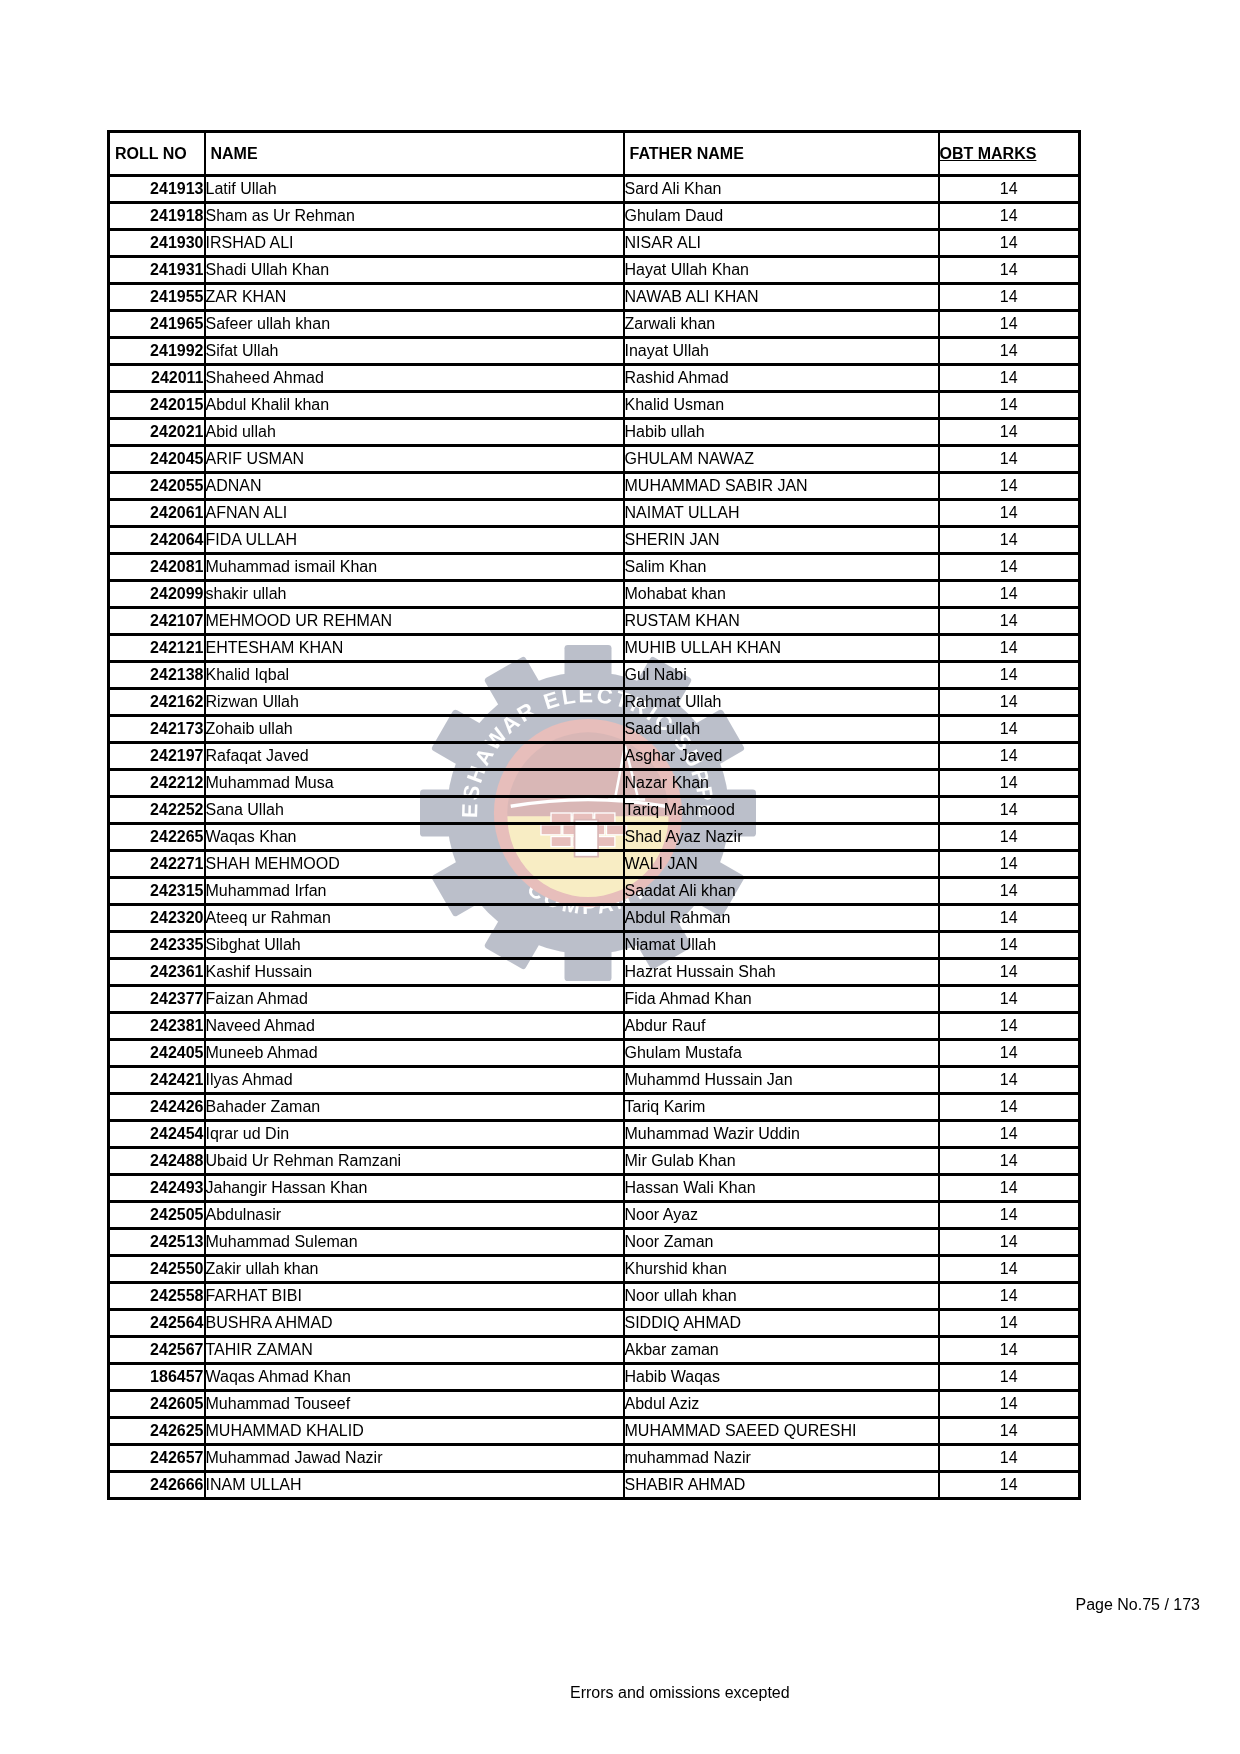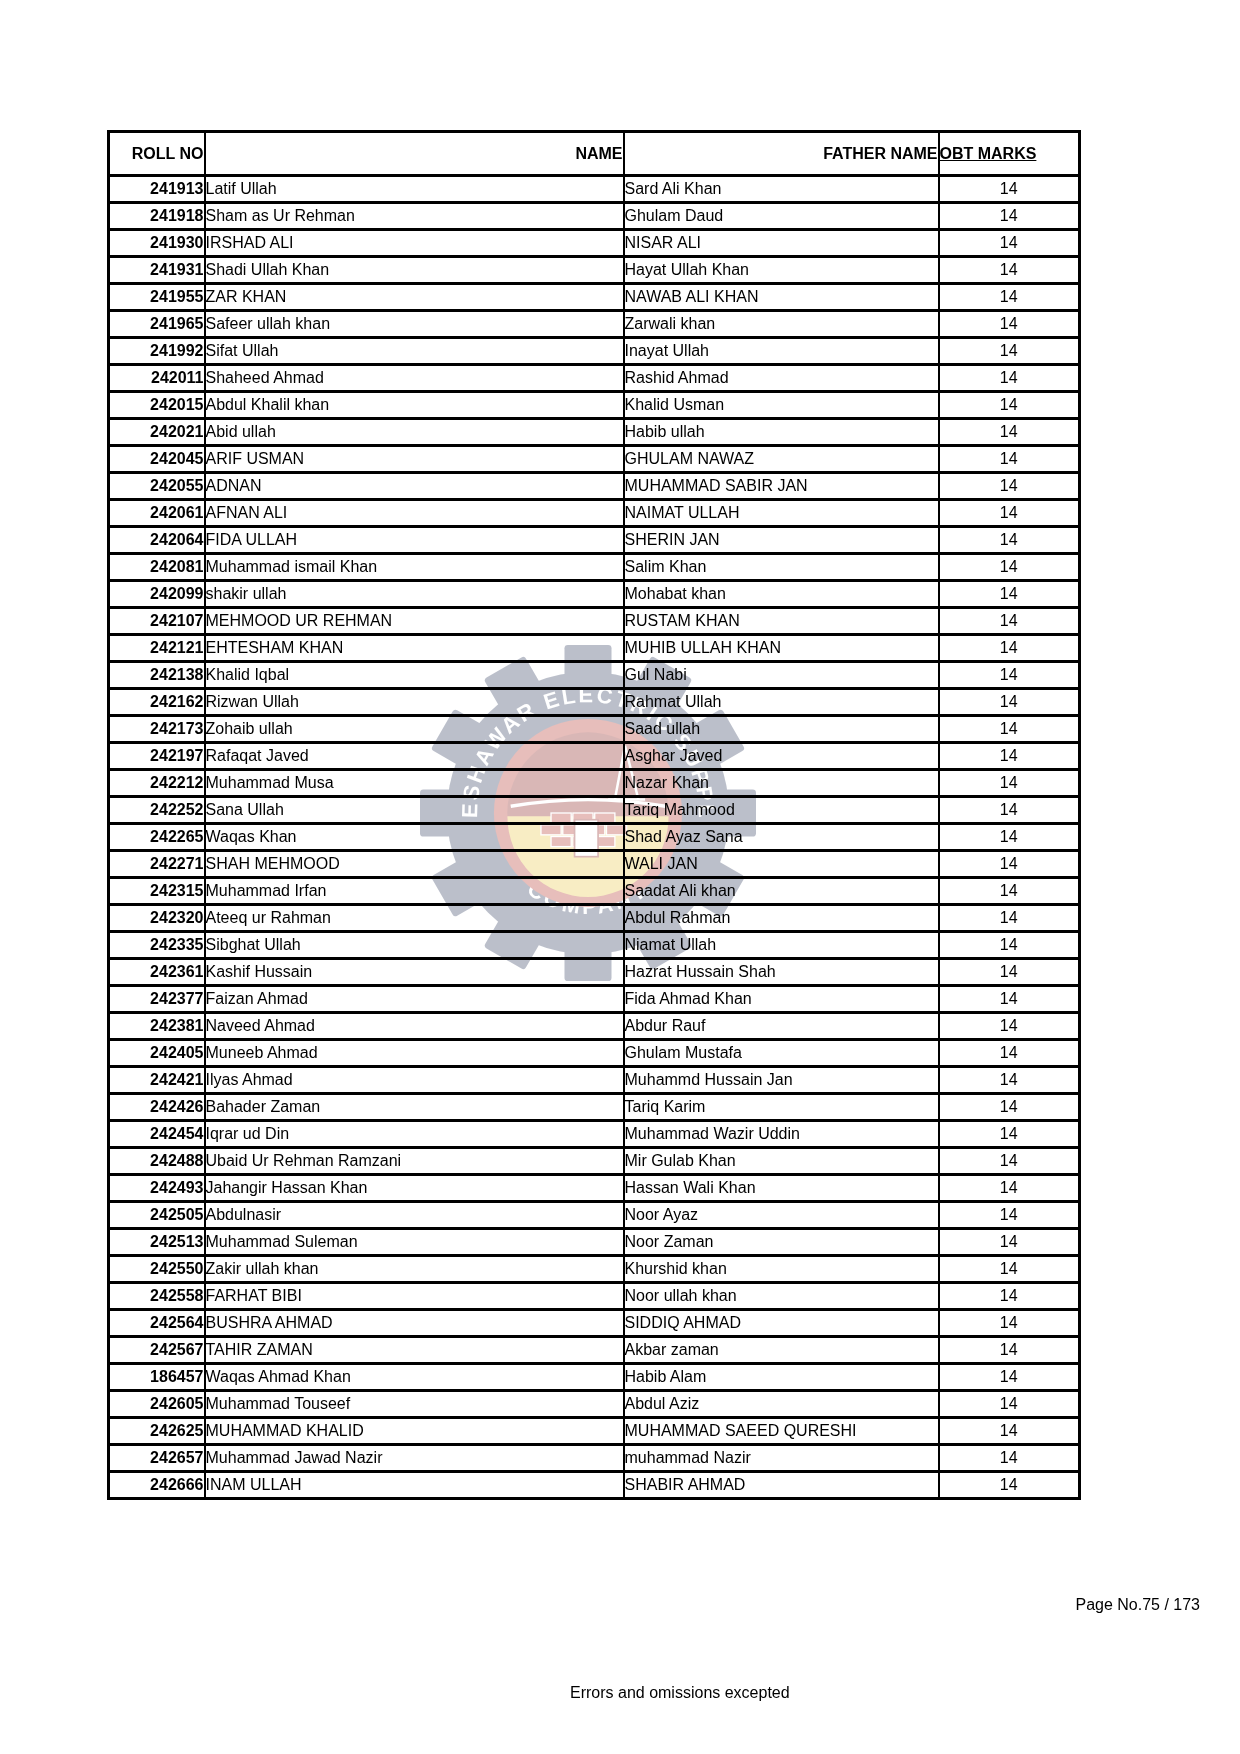--- a/index.html
+++ b/index.html
@@ -39,21 +39,21 @@
     border-top-width: 3px;
     border-bottom-width: 3px;
     overflow: hidden;
     white-space: nowrap;
     background: transparent;
   }
   table.results th {
     height: 41px;
     font-size: 16px;
     font-weight: bold;
-    text-align: right;
+    text-align: left;
     vertical-align: middle;
     padding: 0 0 0 5px;
   }
   table.results th.c-marks { text-align: left; padding: 0; text-decoration: underline; }
   table.results td {
     height: 24px;
     line-height: 24px;
     font-size: 16px;
     padding: 0;
     vertical-align: middle;
@@ -297,21 +297,21 @@
     </tr>
         <tr>
       <td class="c-roll">242252</td>
       <td class="c-name">Sana Ullah</td>
       <td class="c-father">Tariq Mahmood</td>
       <td class="c-marks">14</td>
     </tr>
         <tr>
       <td class="c-roll">242265</td>
       <td class="c-name">Waqas Khan</td>
-      <td class="c-father">Shad Ayaz Sana</td>
+      <td class="c-father">Shad Ayaz Nazir</td>
       <td class="c-marks">14</td>
     </tr>
         <tr>
       <td class="c-roll">242271</td>
       <td class="c-name">SHAH MEHMOOD</td>
       <td class="c-father">WALI JAN</td>
       <td class="c-marks">14</td>
     </tr>
         <tr>
       <td class="c-roll">242315</td>
@@ -417,21 +417,21 @@
     </tr>
         <tr>
       <td class="c-roll">242567</td>
       <td class="c-name">TAHIR ZAMAN</td>
       <td class="c-father">Akbar zaman</td>
       <td class="c-marks">14</td>
     </tr>
         <tr>
       <td class="c-roll">186457</td>
       <td class="c-name">Waqas Ahmad Khan</td>
-      <td class="c-father">Habib Alam</td>
+      <td class="c-father">Habib Waqas</td>
       <td class="c-marks">14</td>
     </tr>
         <tr>
       <td class="c-roll">242605</td>
       <td class="c-name">Muhammad Touseef</td>
       <td class="c-father">Abdul Aziz</td>
       <td class="c-marks">14</td>
     </tr>
         <tr>
       <td class="c-roll">242625</td>

